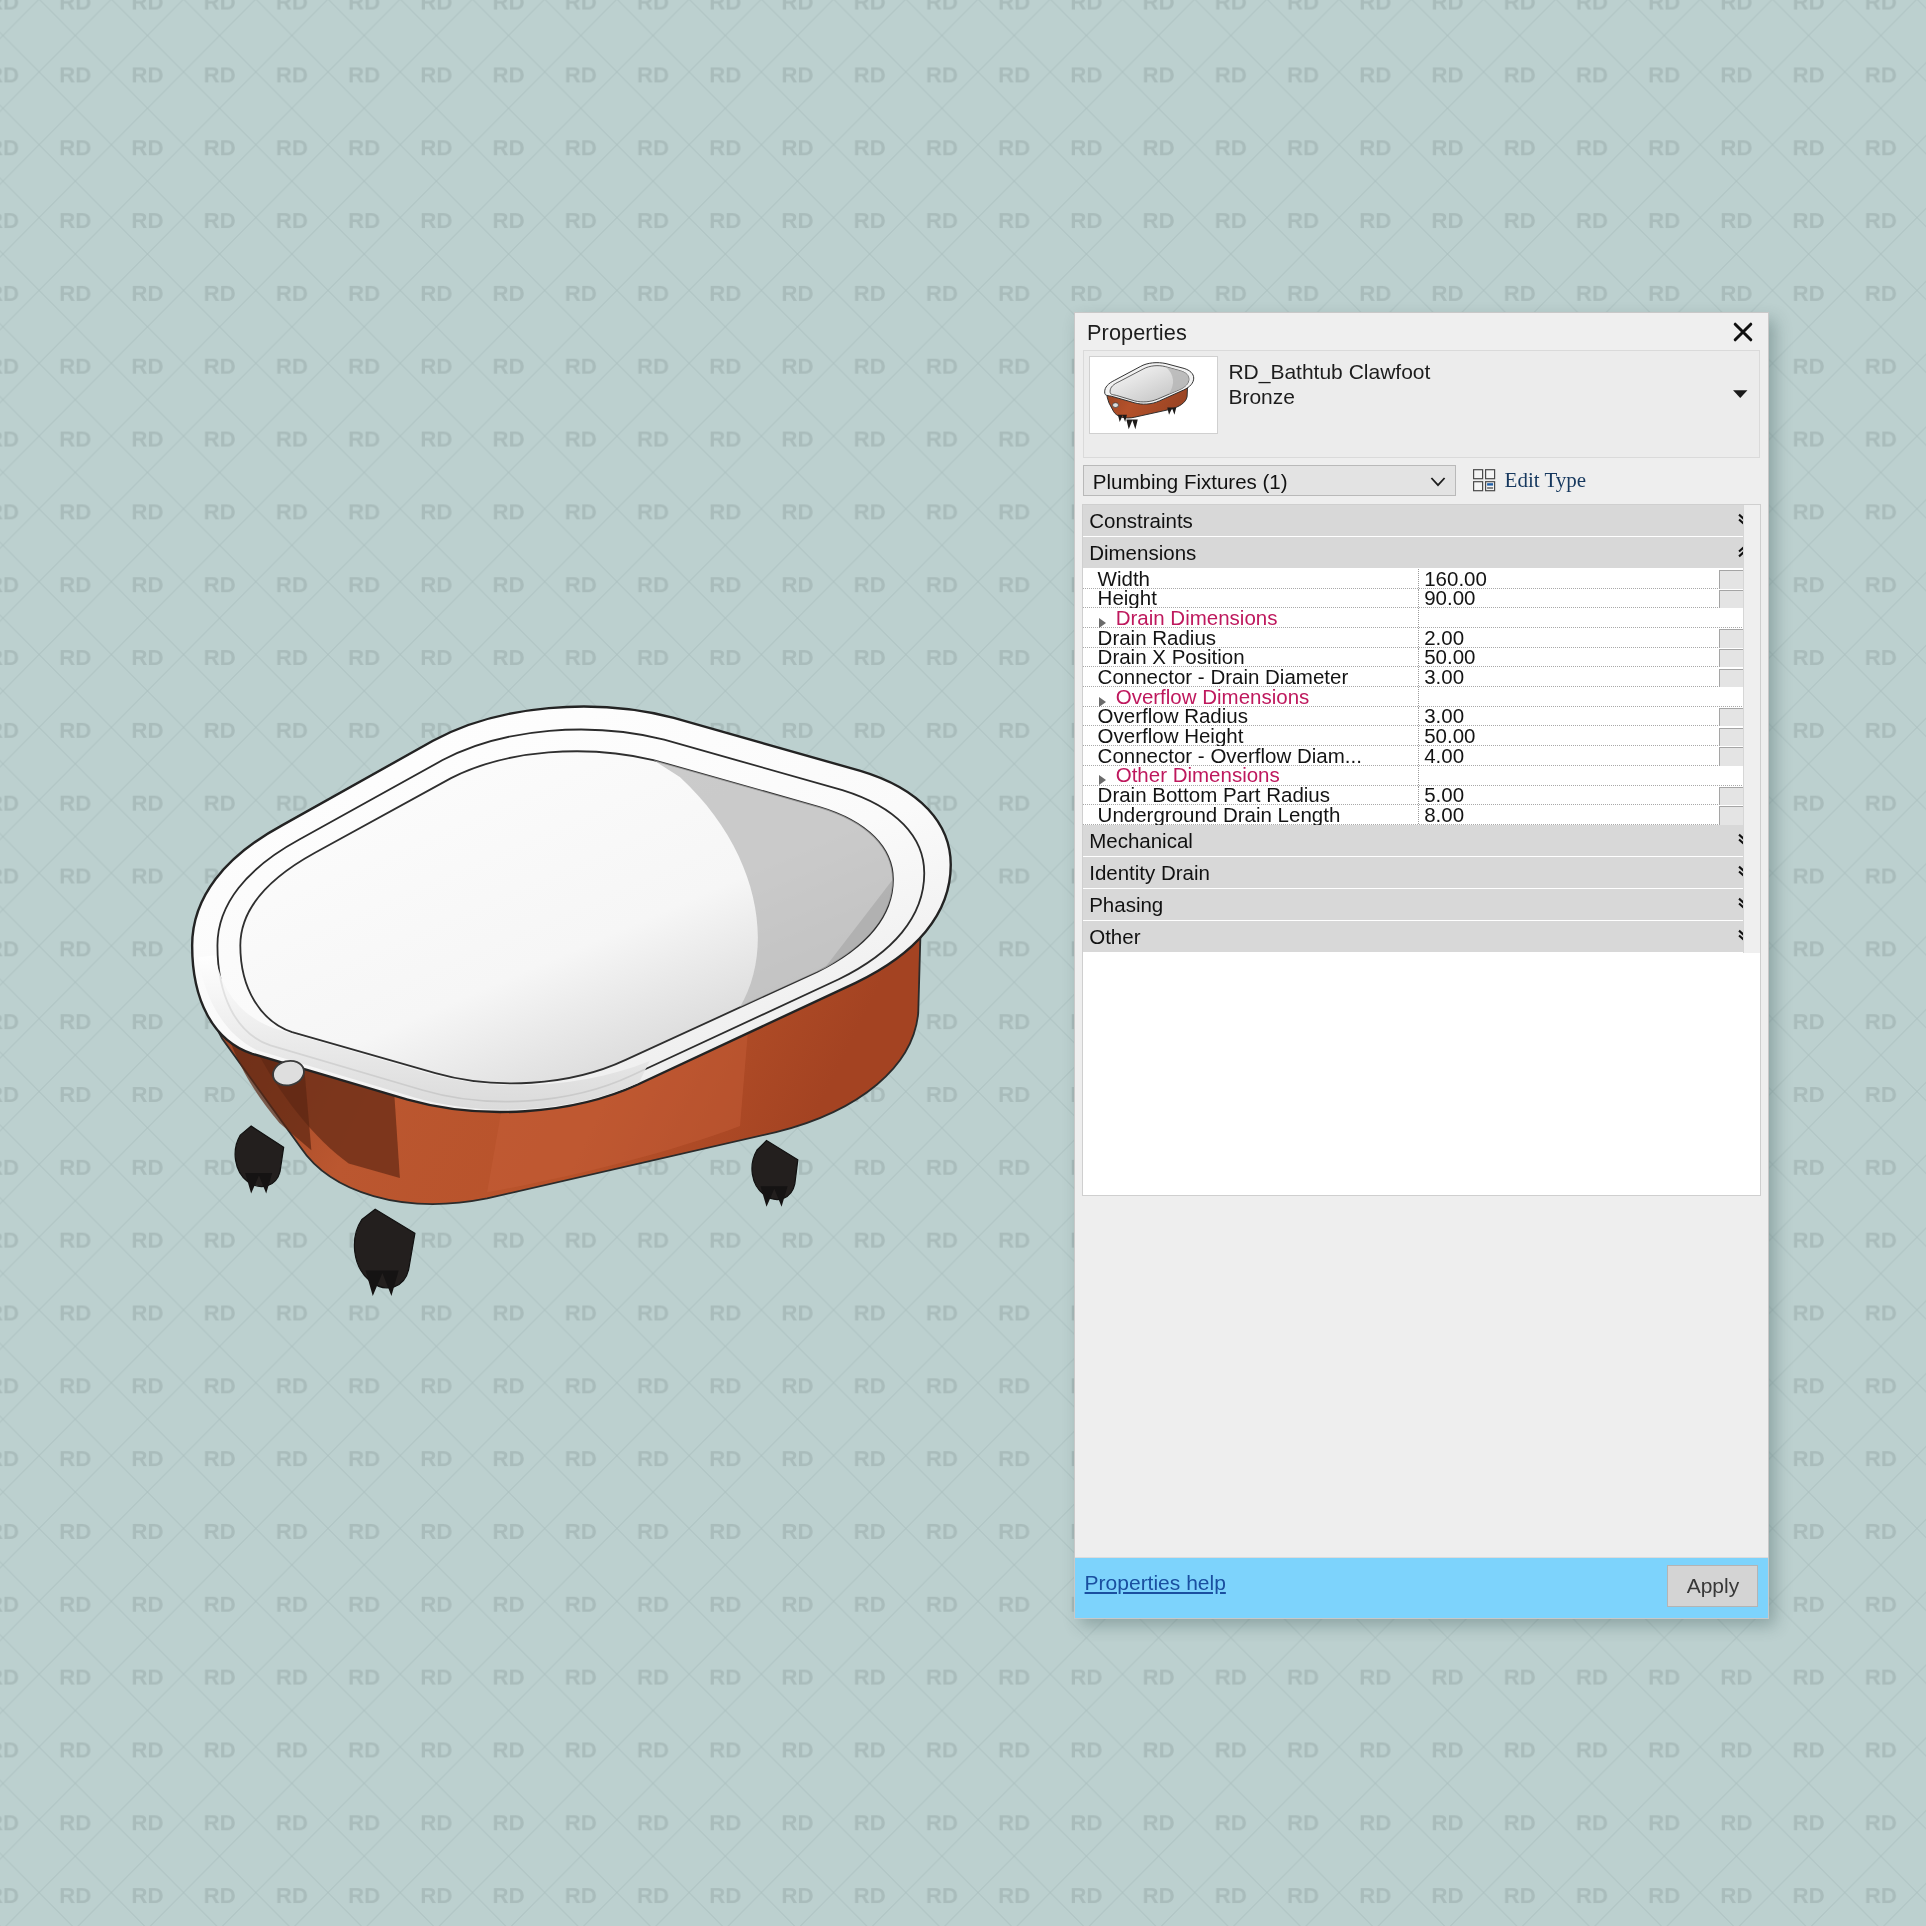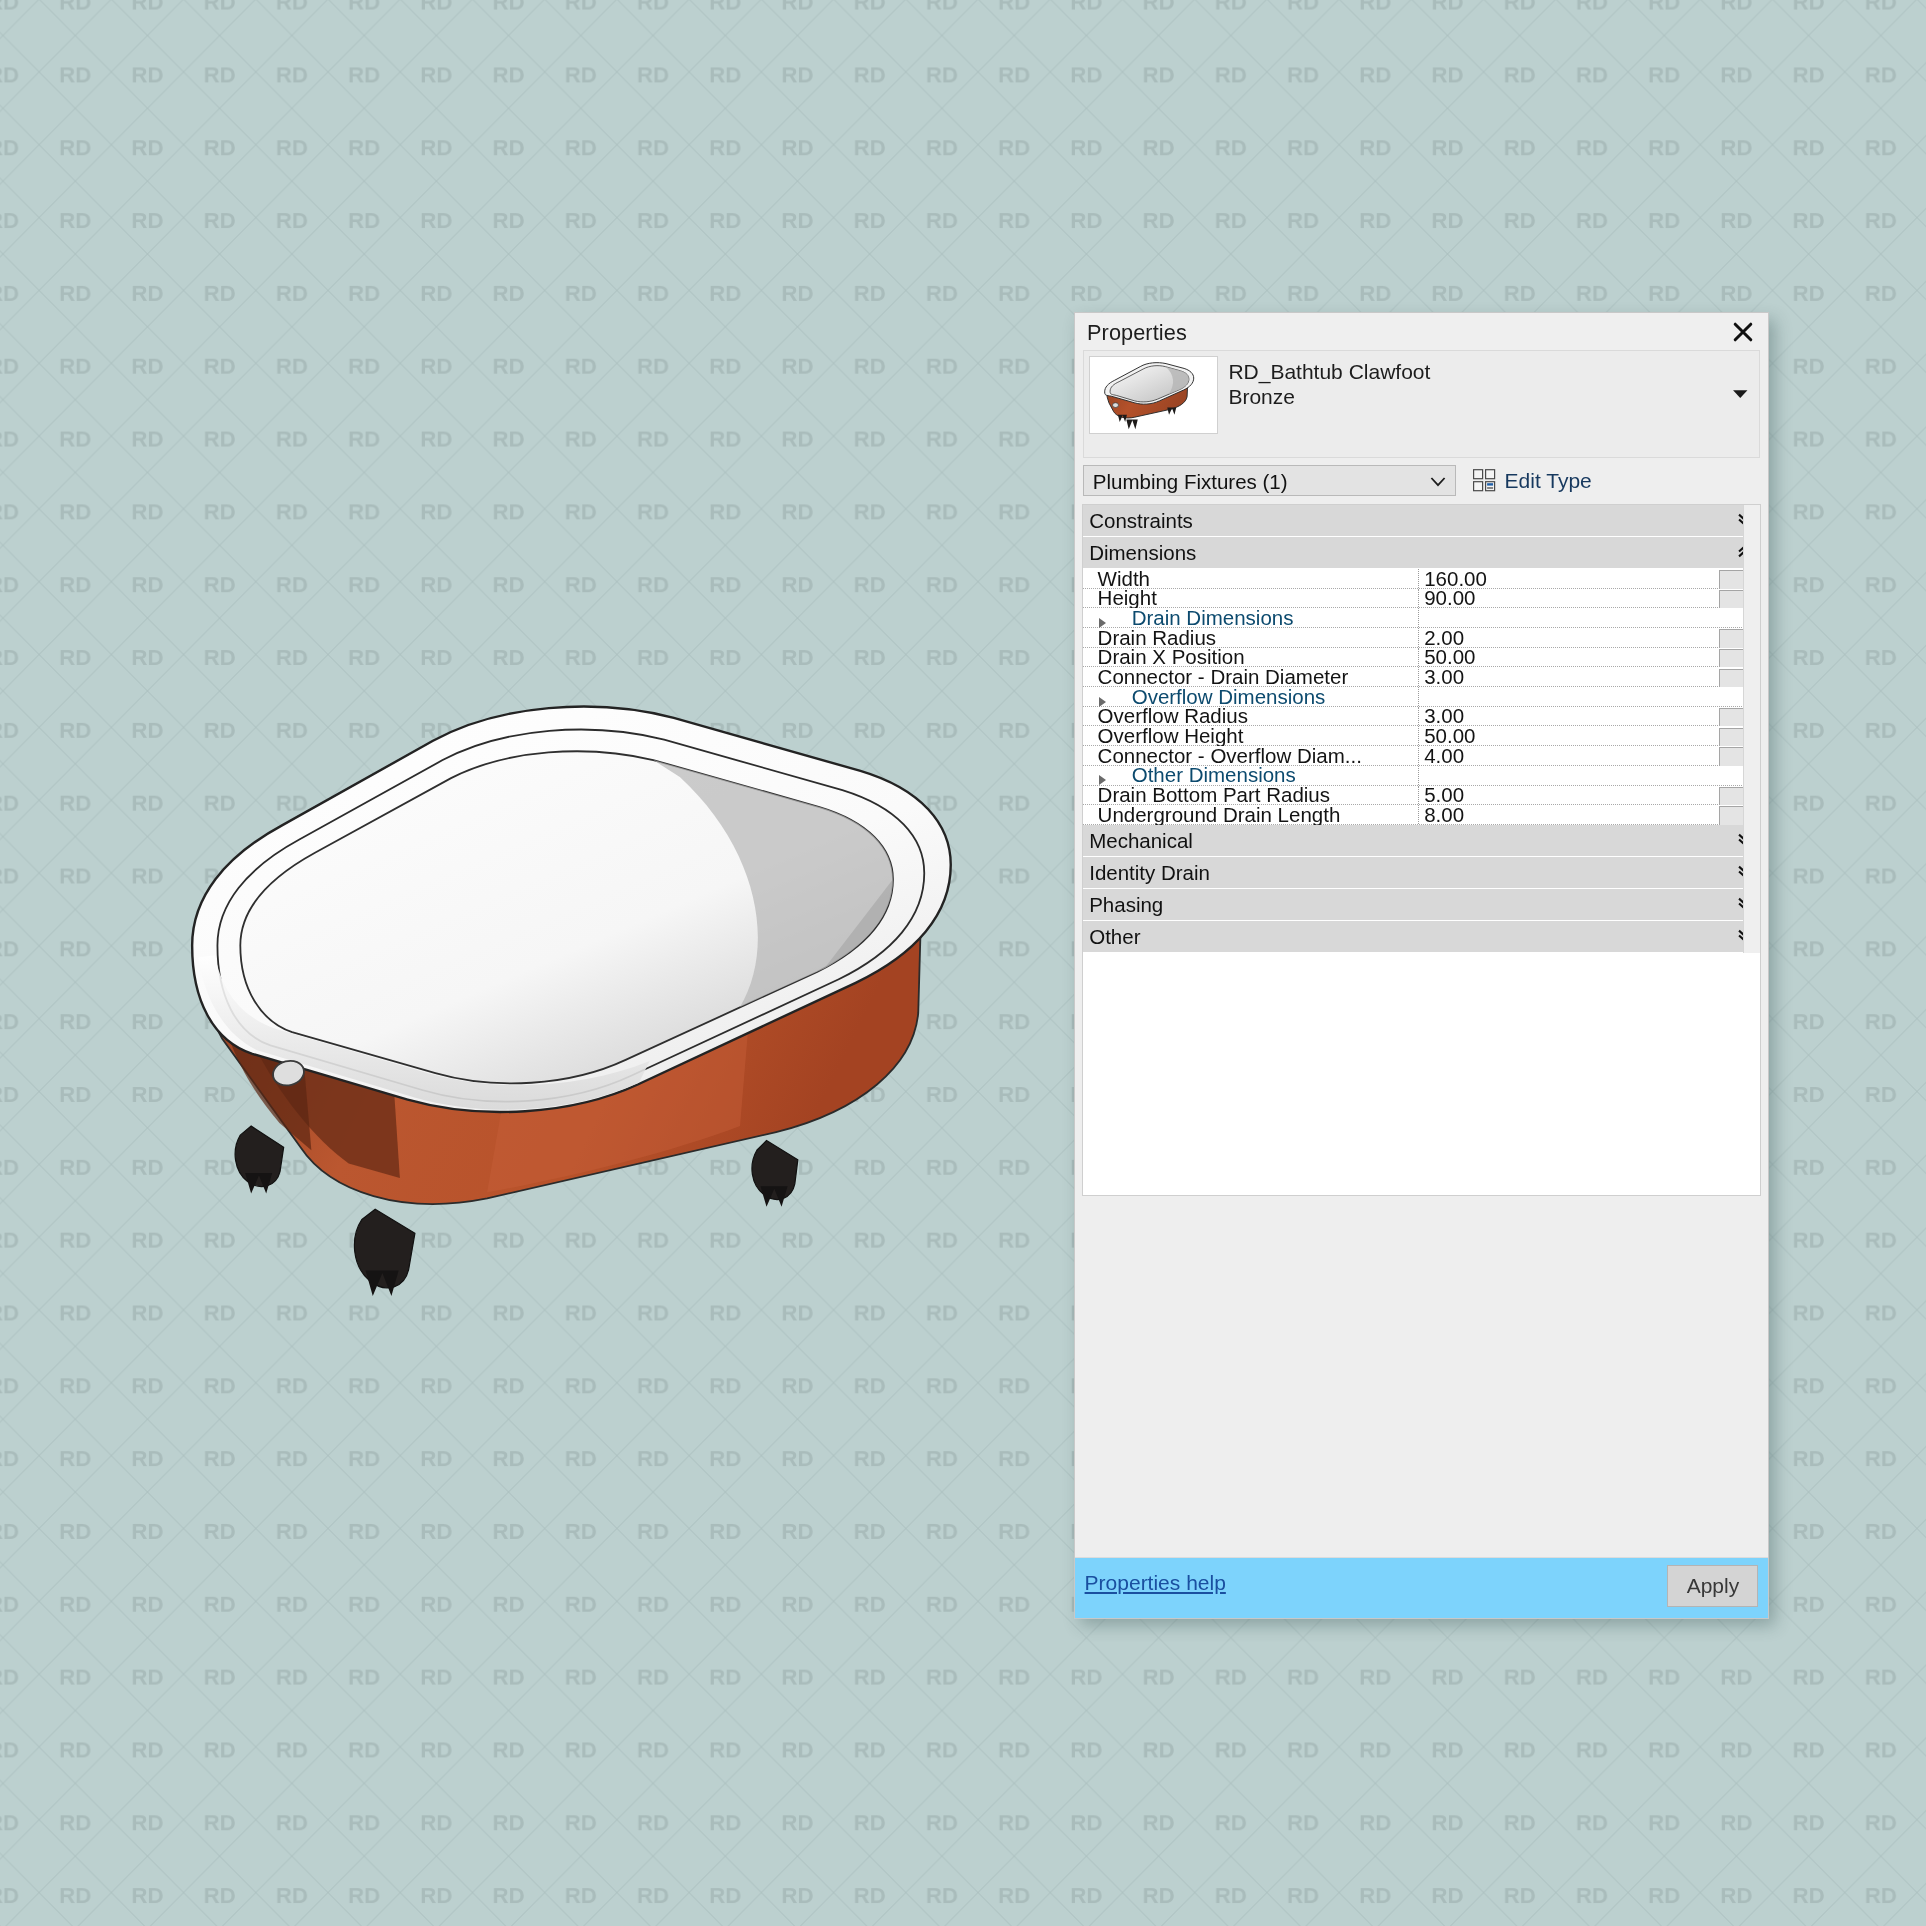--- a/index.html
+++ b/index.html
@@ -71,21 +71,21 @@
     background:#e3e3e3;border:0.6px solid #b9b9b9;box-sizing:border-box;
   }
   .category-combo .label{
     position:absolute;left:8.4px;top:4.2px;font-size:20.5px;color:#111;
   }
   .category-combo .caret{
     position:absolute;right:8.4px;top:8.4px;width:18px;height:13.2px;
   }
   .edit-type-btn{
     position:absolute;left:390px;top:1.2px;height:29px;
-    display:flex;align-items:center;gap:7.2px;
+    display:flex;align-items:center;gap:7.2px;font-family:Liberation Serif, serif;
   }
   .edit-type-icon{width:24px;height:23px;flex:0 0 auto;}
   .edit-type-label{font-size:21px;color:#16385e;}
   
   .prop-table{
     position:relative;margin:4.8px 7.2px 0 7.2px;
     border:0.6px solid #cfcfcf;border-bottom:none;box-sizing:border-box;
     background:#ffffff;
   }
   .group-head{
@@ -114,21 +114,21 @@
   .prop-row .vdiv{
     position:absolute;left:335px;top:0;bottom:0;width:0;
     border-left:0.6px dotted #9a9a9a;
   }
   .prop-row .btnbox{
     position:absolute;right:15.6px;top:1.2px;width:25px;height:34px;
     background:#e4e4e4;border:0.6px solid #a5a5a5;box-sizing:border-box;
   }
   .prop-row.subgroup{border-bottom:0.6px dotted #a9a9a9;}
   .prop-row.subgroup .pname{
-    left:32.5px;color:#0c4a6e;margin-left:16px;
+    left:32.5px;color:#be185d;
   }
   .prop-row .tri{
     position:absolute;left:15.6px;top:9.6px;width:0;height:0;
     border-left:7.8px solid #6a6a6a;
     border-top:5.4px solid transparent;
     border-bottom:5.4px solid transparent;
   }
   .scroll-strip{
     position:absolute;right:0;top:0;bottom:0;width:15.6px;
     background:#efefef;border-left:0.6px solid #d6d6d6;

